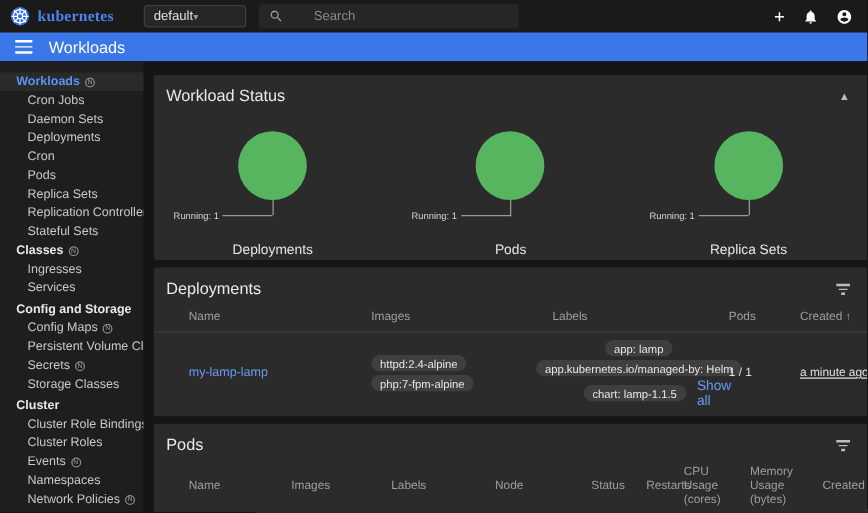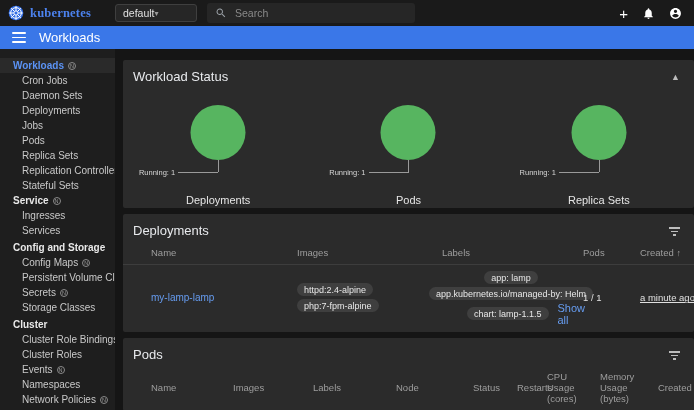--- a/index.html
+++ b/index.html
@@ -10,21 +10,21 @@
   
   .topbar { height:26px; background:#1a1a1a; display:flex; align-items:center; flex:0 0 26px; }
   .brand { display:flex; align-items:center; gap:6px; padding-left:8px; width:108px; cursor:pointer; }
   .k8s-logo { width:16px; height:16px; display:block; }
   .brand-text { color:#4c82ee; font-size:12.5px; font-weight:700; letter-spacing:.2px;font-family:Liberation Serif, serif; }
   .ns-select { width:82px; height:18px; background:#262626; border:1px solid #3f3f3f; border-radius:3px;
     display:flex; align-items:center; padding:0 7px; margin-left:7px; cursor:pointer; }
   .ns-select .ns-value { color:#e0e0e0; font-size:10.5px; }
   .ns-select .caret { color:#9a9a9a; font-size:8px; }
   .searchbox { margin-left:10px; width:208px; height:20px; background:#262626; border-radius:3px;
-    display:flex; align-items:center; padding:0 8px; gap:8px; }
+    display:flex; align-items:center; padding:0 8px; gap:24px; }
   .searchbox input { background:transparent; border:none; outline:none; color:#e0e0e0; font-size:10.5px; width:150px;
     font-family:"Liberation Sans", sans-serif; }
   .searchbox input::placeholder { color:#8a8a8a; }
   .top-actions { margin-left:auto; display:flex; align-items:center; gap:14px; padding-right:12px; }
   .plus-btn { color:#ffffff; font-size:15px; font-weight:400; line-height:1; cursor:pointer; }
   .icon-btn { width:13px; height:13px; display:block; cursor:pointer; }
 
   
   .appbar { height:23px; background:#3a77e8; display:flex; align-items:center; flex:0 0 23px; box-shadow:0 1px 2px rgba(0,0,0,.4); }
   .hamburger { width:14px; display:flex; flex-direction:column; gap:2.5px; margin-left:12px; cursor:pointer; }
@@ -145,36 +145,36 @@
       <div class="nav-item sub">
           <span>Cron Jobs</span>
         </div>
       <div class="nav-item sub">
           <span>Daemon Sets</span>
         </div>
       <div class="nav-item sub">
           <span>Deployments</span>
         </div>
       <div class="nav-item sub">
-          <span>Jobs</span>
+          <span>Cron</span>
         </div>
       <div class="nav-item sub">
           <span>Pods</span>
         </div>
       <div class="nav-item sub">
           <span>Replica Sets</span>
         </div>
       <div class="nav-item sub">
           <span>Replication Controllers</span>
         </div>
       <div class="nav-item sub">
           <span>Stateful Sets</span>
         </div>
       <div class="nav-item top">
-        <span>Service</span>
+        <span>Classes</span>
         <span class="n-badge">N</span>
       </div>
       <div class="nav-item sub">
           <span>Ingresses</span>
         </div>
       <div class="nav-item sub">
           <span>Services</span>
         </div>
       <div class="nav-item header">
           <span>Config and Storage</span>

